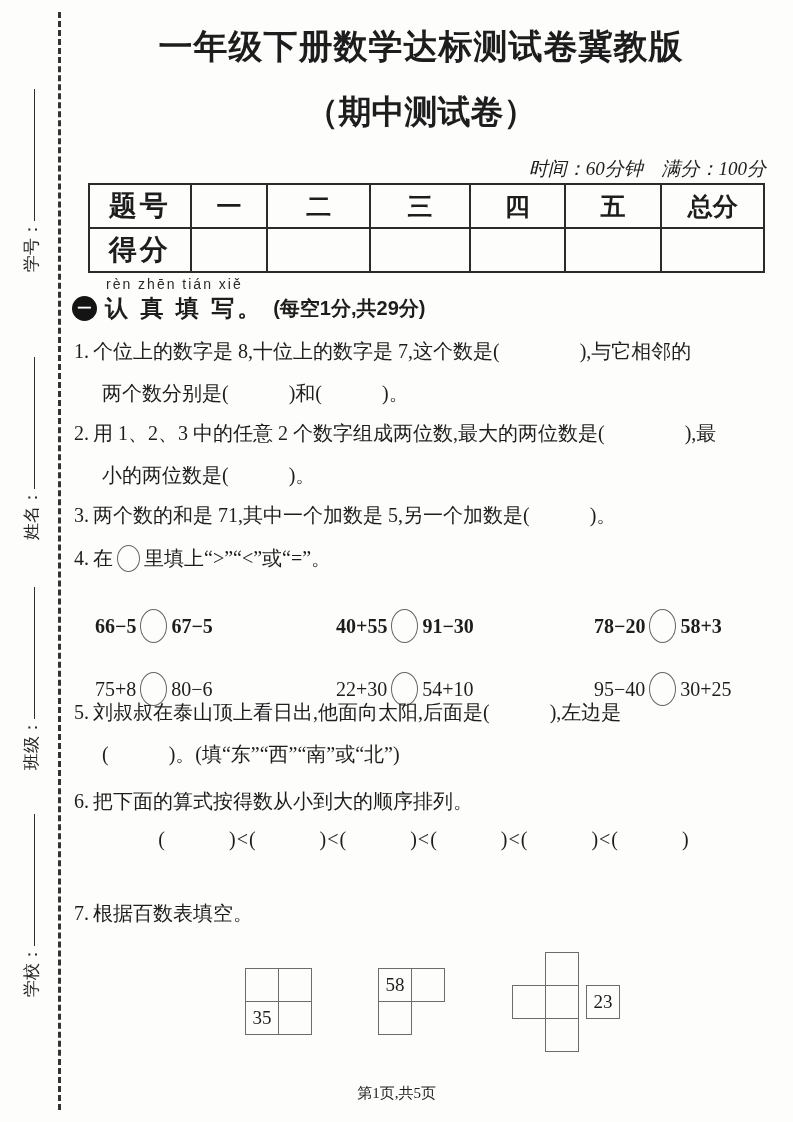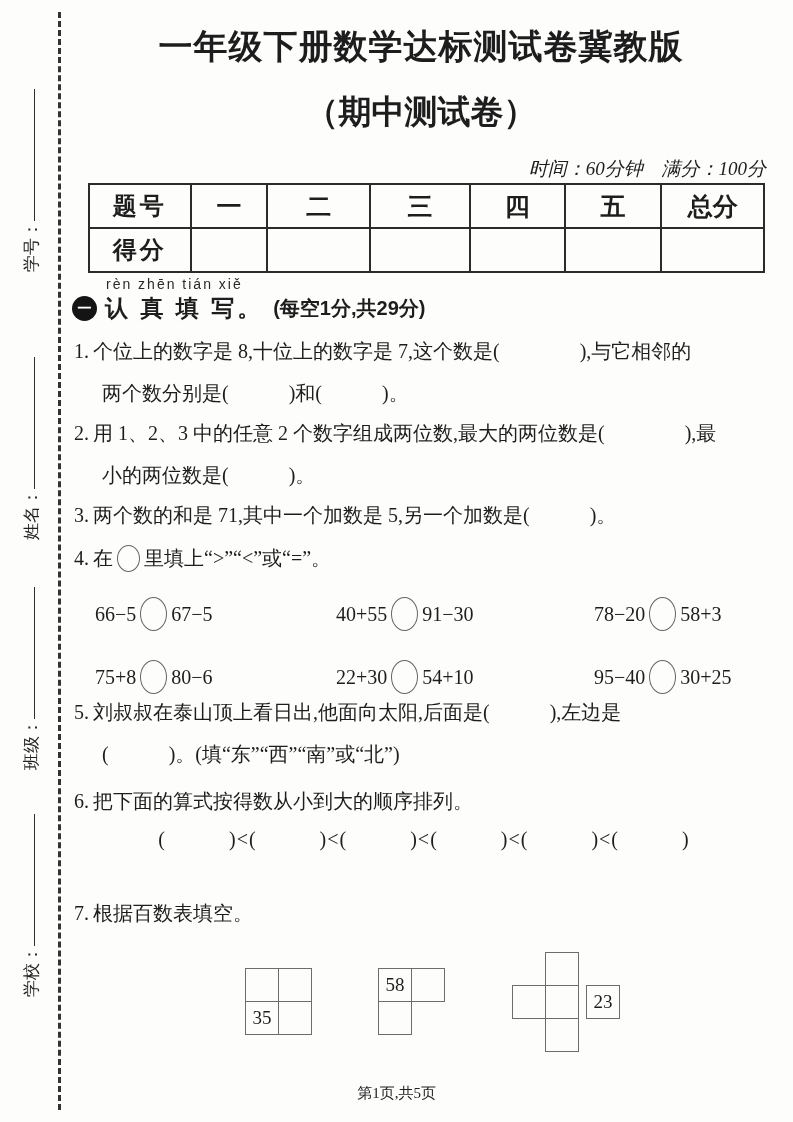--- a/index.html
+++ b/index.html
@@ -24,21 +24,21 @@
   .subtitle{ position:absolute; top:90px; left:60px; width:722px; text-align:center;
     font-size:33px; font-weight:700; }
   .meta{ position:absolute; top:156px; right:27px; font-size:19px;font-style:italic; }
   .meta span{ margin-left:14px; }
 
   
   table.score{ position:absolute; left:88px; top:183px; width:677px;
     border-collapse:collapse; text-align:center; }
   table.score td{ border:2px solid #2b2b2b; height:44px;
     font-weight:700; font-size:25px; }
-  table.score td.lab{ font-size:24px; letter-spacing:3px; }
+  table.score td.lab{ font-size:28px; letter-spacing:3px; }
 
   
   .sec-head{ position:absolute; left:72px; top:276px; }
   .pinyin{ margin-left:34px; font-size:14px; letter-spacing:2px;
     font-family:"Liberation Sans","DejaVu Sans",sans-serif; color:#2a2a2a; }
   .sec-row{ display:flex; align-items:center; gap:8px; margin-top:1px; }
   .badge{ width:25px; height:25px; border-radius:50%; background:#141414; color:#fff;
     display:flex; align-items:center; justify-content:center;
     font-size:14px; font-weight:700; flex:0 0 auto; }
   .sec-title{ font-size:23px; font-weight:700; letter-spacing:3px;
@@ -52,21 +52,21 @@
   .q1{ top:336px; } .q2{ top:418px; } .q3{ top:500px; } .q4{ top:543px; }
   .q5{ top:697px; } .q6{ top:786px; } .q7{ top:898px; }
 
   .circ{ display:inline-block; width:27px; height:34px; border:1.3px solid #666;
     border-radius:50%; vertical-align:-10px; margin:0 4px; }
   .circ.small{ width:23px; height:27px; vertical-align:-7px; }
 
   .cmp-row{ position:relative; height:63px; }
   .cmp{ position:absolute; white-space:nowrap; }
   .cmp.c1{ left:21px; } .cmp.c2{ left:262px; } .cmp.c3{ left:520px; }
-  .cmp-row.r1{ margin-top:24px; }
+  .cmp-row.r1{ margin-top:36px;font-weight:bold; }
 
   .exprs{ margin-top:18px; text-align:center; white-space:nowrap; }
   .exprs span{ margin:0 14px; }
   .answer-line{ margin-top:8px; text-align:center; letter-spacing:1px; }
 
   
   .figs{ position:absolute; left:74px; top:930px; width:700px; height:150px; }
   .fig{ position:absolute; }
   .fig .cell{ position:absolute; width:34px; height:34px; border:1px solid #6c6c6c;
     display:flex; align-items:center; justify-content:center; font-size:19px; }

